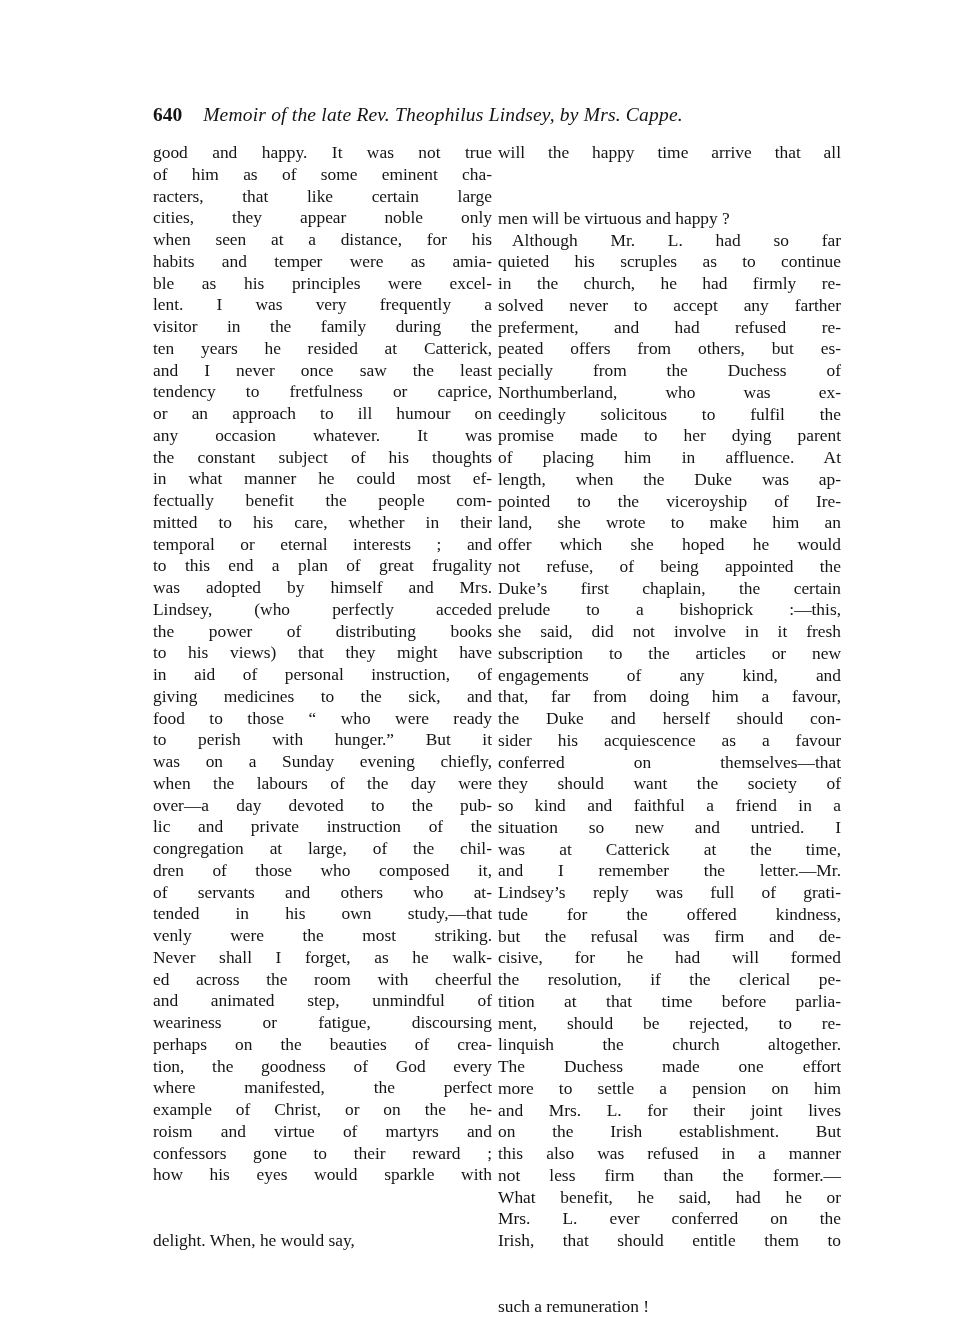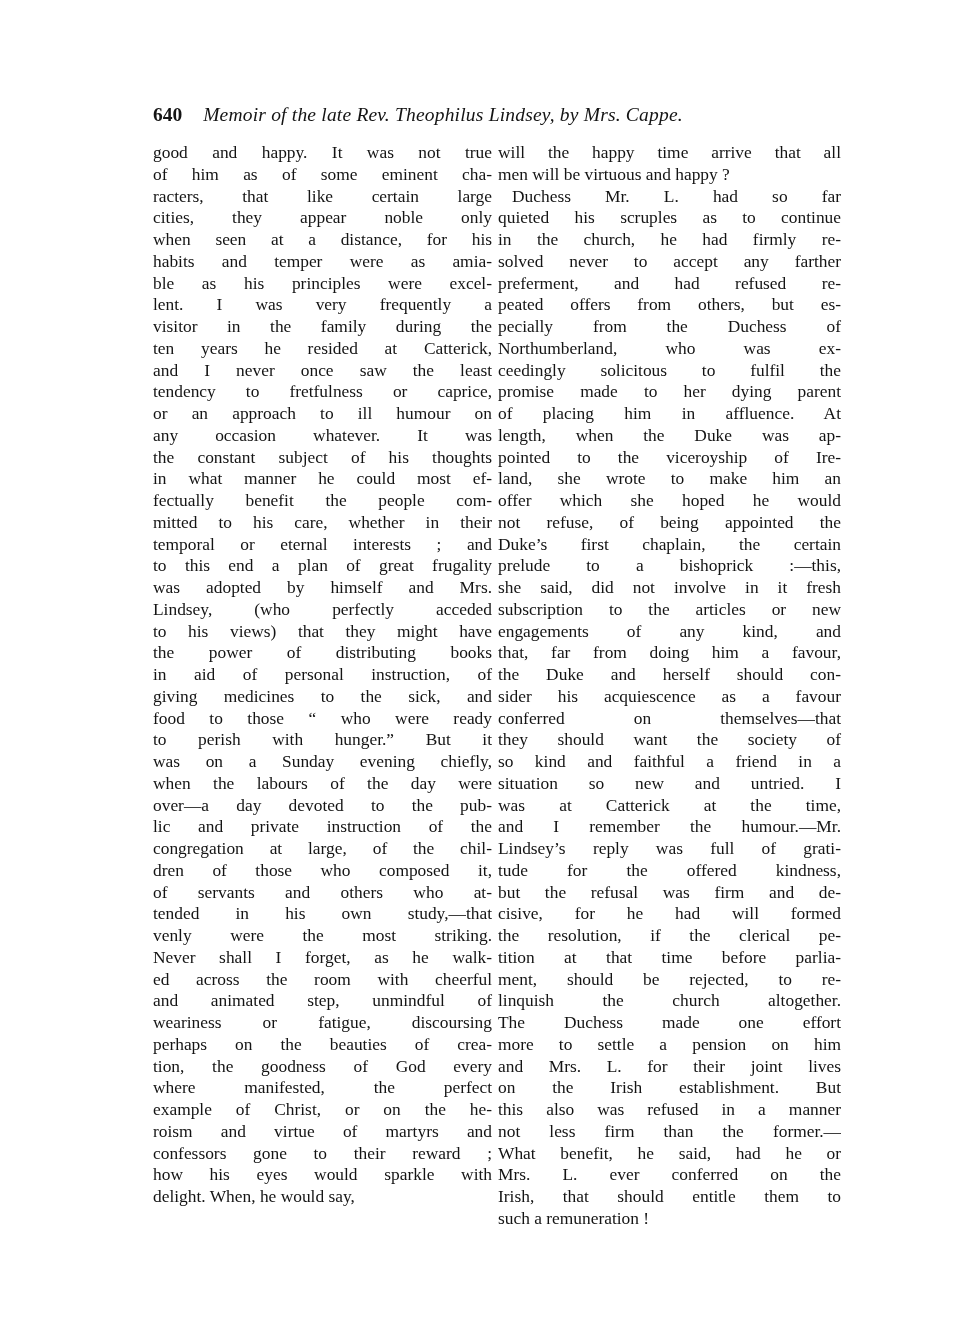--- a/index.html
+++ b/index.html
@@ -16,21 +16,21 @@
   .col {
     position: absolute; top: 142px;
     font-size: 17.4px; line-height: 21.75px;
   }
   .col-left { left: 153px; width: 339px; }
   .col-right { left: 498px; width: 343px; }
   .line {
     display: block; height: 21.75px; white-space: nowrap;
     text-align: justify; text-align-last: justify;
   }
-  .line.last { text-align-last: left; }
+  .line.last { text-align-last: left; margin-top: 44px; }
   .line.indent { padding-left: 14px; }
 </style>
 </head>
 <body>
 
 <div class="header">
   <span class="page-num">640</span>
   <span class="running-title">Memoir of the late Rev. Theophilus Lindsey, by Mrs. Cappe.</span>
 </div>
 
@@ -50,22 +50,22 @@
     <span class="line">or an approach to ill humour on</span>
     <span class="line">any occasion whatever.  It was</span>
     <span class="line">the constant subject of his thoughts</span>
     <span class="line">in what manner he could most ef-</span>
     <span class="line">fectually benefit the people com-</span>
     <span class="line">mitted to his care, whether in their</span>
     <span class="line">temporal or eternal interests ; and</span>
     <span class="line">to this end a plan of great frugality</span>
     <span class="line">was adopted by himself and Mrs.</span>
     <span class="line">Lindsey, (who perfectly acceded</span>
+    <span class="line">the power of distributing books</span>
     <span class="line">to his views) that they might have</span>
-    <span class="line">the power of distributing books</span>
     <span class="line">in aid of personal instruction, of</span>
     <span class="line">giving medicines to the sick, and</span>
     <span class="line">food to those “ who were ready</span>
     <span class="line">to perish with hunger.”  But it</span>
     <span class="line">was on a Sunday evening chiefly,</span>
     <span class="line">when the labours of the day were</span>
     <span class="line">over—a day devoted to the pub-</span>
     <span class="line">lic and private instruction of the</span>
     <span class="line">congregation at large, of the chil-</span>
     <span class="line">dren of those who composed it,</span>
@@ -81,21 +81,21 @@
     <span class="line">where manifested, the perfect</span>
     <span class="line">example of Christ, or on the he-</span>
     <span class="line">roism and virtue of martyrs and</span>
     <span class="line">confessors gone to their reward ;</span>
     <span class="line">how his eyes would sparkle with</span>
     <span class="line last">delight.  When, he would say,</span>
   </div>
 <div class="col col-right" id="col-right">
     <span class="line">will the happy time arrive that all</span>
     <span class="line last">men will be virtuous and happy ?</span>
-    <span class="line indent">Duchess Mr. L. had so far</span>
+    <span class="line indent">Although Mr. L. had so far</span>
     <span class="line">quieted his scruples as to continue</span>
     <span class="line">in the church, he had firmly re-</span>
     <span class="line">solved never to accept any farther</span>
     <span class="line">preferment, and had refused re-</span>
     <span class="line">peated offers from others, but es-</span>
     <span class="line">pecially from the Duchess of</span>
     <span class="line">Northumberland, who was ex-</span>
     <span class="line">ceedingly solicitous to fulfil the</span>
     <span class="line">promise made to her dying parent</span>
     <span class="line">of placing him in affluence.  At</span>
@@ -110,21 +110,21 @@
     <span class="line">subscription to the articles or new</span>
     <span class="line">engagements of any kind, and</span>
     <span class="line">that, far from doing him a favour,</span>
     <span class="line">the Duke and herself should con-</span>
     <span class="line">sider his acquiescence as a favour</span>
     <span class="line">conferred on themselves—that</span>
     <span class="line">they should want the society of</span>
     <span class="line">so kind and faithful a friend in a</span>
     <span class="line">situation so new and untried.  I</span>
     <span class="line">was at Catterick at the time,</span>
-    <span class="line">and I remember the humour.—Mr.</span>
+    <span class="line">and I remember the letter.—Mr.</span>
     <span class="line">Lindsey’s reply was full of grati-</span>
     <span class="line">tude for the offered kindness,</span>
     <span class="line">but the refusal was firm and de-</span>
     <span class="line">cisive, for he had will formed</span>
     <span class="line">the resolution, if the clerical pe-</span>
     <span class="line">tition at that time before parlia-</span>
     <span class="line">ment, should be rejected, to re-</span>
     <span class="line">linquish the church altogether.</span>
     <span class="line">The Duchess made one effort</span>
     <span class="line">more to settle a pension on him</span>

